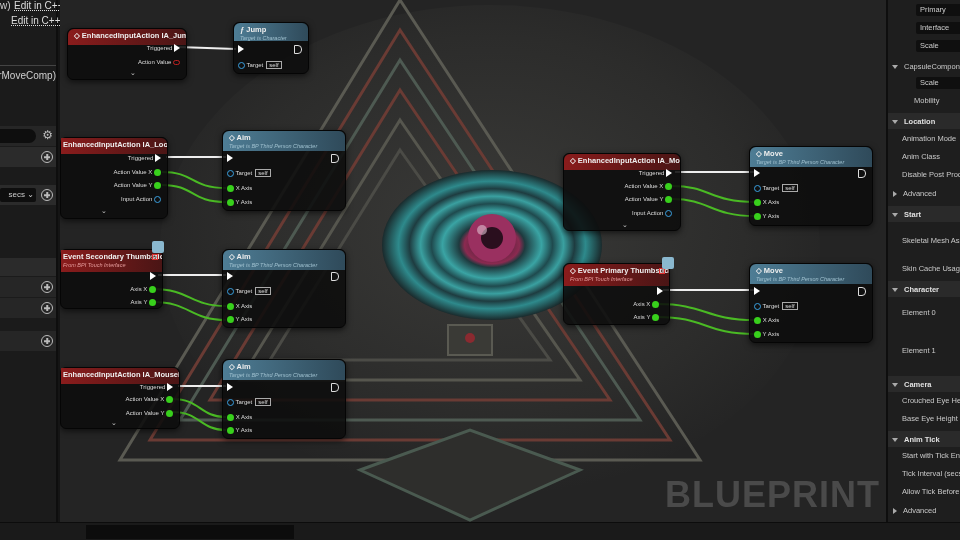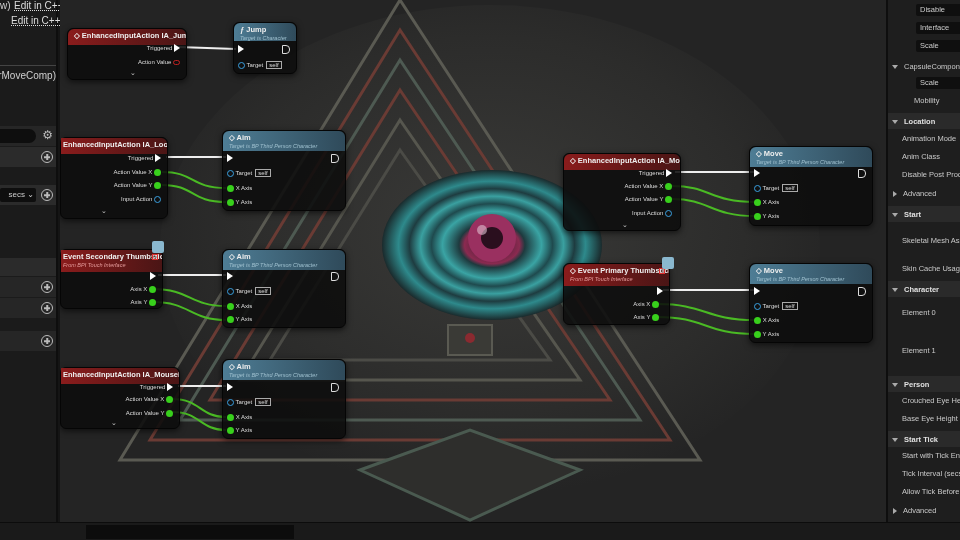--- a/index.html
+++ b/index.html
@@ -139,21 +139,21 @@
       </g>
     </svg>
 
     <div class="node" style="left:7px;top:28px;width:120px;height:52px">
       <div class="hdr red"><span>◇ </span><span>EnhancedInputAction IA_Jump</span></div>
       <div class="pin pr" style="right:6px;top:15px"><span>Triggered</span> <span class="exec"></span></div>
       <div class="pin pr" style="right:6px;top:30px"><span>Action Value</span> <span style="display:inline-block;width:7px;height:5px;border:1.5px solid #c02020;border-radius:3px;vertical-align:middle"></span></div>
       <div class="chev" style="left:62px;top:40px">⌄</div>
     </div>
 
-    <div class="node" style="left:173px;top:22px;width:64px;height:52px">
+    <div class="node" style="left:173px;top:22px;width:76px;height:52px">
       <div class="hdr blue" style="height:18px"><span>ƒ </span><span>Jump</span><span class="sub">Target is Character</span></div>
       <div class="pin" style="left:4px;top:22px"><span class="exec"></span></div>
       <div class="pin" style="right:6px;top:22px"><span class="exo"></span></div>
       <div class="pin" style="left:4px;top:38px"><span class="obj"></span> <span>Target</span><span class="self">self</span></div>
     </div>
 
     <div class="node" style="left:0;top:137px;width:108px;height:82px">
       <div class="hdr red" style="border-radius:0 6px 0 0;padding-left:2px">EnhancedInputAction IA_Look</div>
       <div class="pin pr" style="right:6px;top:16px"><span>Triggered</span> <span class="exec"></span></div>
       <div class="pin pr" style="right:6px;top:31px"><span>Action Value X</span> <span class="dot"></span></div>
@@ -235,44 +235,45 @@
 
     <div class="node" style="left:689px;top:263px;width:124px;height:80px">
       <div class="hdr blue"><span>◇ </span><span>Move</span><span class="sub">Target is BP Third Person Character</span></div>
       <div class="pin" style="left:4px;top:23px"><span class="exec"></span></div>
       <div class="pin" style="right:6px;top:23px"><span class="exo"></span></div>
       <div class="pin" style="left:4px;top:38px"><span class="obj"></span> <span>Target</span><span class="self">self</span></div>
       <div class="pin" style="left:4px;top:53px"><span class="dot"></span> <span>X Axis</span></div>
       <div class="pin" style="left:4px;top:67px"><span class="dot"></span> <span>Y Axis</span></div>
     </div>
 
+    <div id="wm">BLUEPRINT</div>
   </div>
 
   <div id="right">
-    <div class="rdd" style="top:4px"><span>Disable</span></div>
+    <div class="rdd" style="top:4px"><span>Primary</span></div>
     <div class="rdd" style="top:22px"><span>Interface</span></div>
     <div class="rdd" style="top:40px"><span>Scale</span></div>
     <div class="rrow" style="top:58px;height:16px;padding-top:4px"><span class="tri"></span><span>CapsuleComponent</span></div>
     <div class="rdd" style="top:77px"><span>Scale</span></div>
     <div class="rrow" style="top:96px;padding-left:26px">Mobility</div>
     <div class="rrow rsec" style="top:113px;height:16px;padding-top:4px"><span class="tri"></span><span>Location</span></div>
     <div class="rrow" style="top:134px;padding-left:14px">Animation Mode</div>
     <div class="rrow" style="top:152px;padding-left:14px">Anim Class</div>
     <div class="rrow" style="top:170px;padding-left:14px">Disable Post Process</div>
     <div class="rrow" style="top:189px"><span class="trir"></span><span>Advanced</span></div>
     <div class="rrow rsec" style="top:206px;height:16px;padding-top:4px"><span class="tri"></span><span>Start</span></div>
     <div class="rrow" style="top:236px;padding-left:14px">Skeletal Mesh Asset</div>
     <div class="rrow" style="top:264px;padding-left:14px">Skin Cache Usage</div>
     <div class="rrow rsec" style="top:281px;height:16px;padding-top:4px"><span class="tri"></span><span>Character</span></div>
     <div class="rrow" style="top:308px;padding-left:14px">Element 0</div>
     <div class="rrow" style="top:346px;padding-left:14px">Element 1</div>
-    <div class="rrow rsec" style="top:376px;height:16px;padding-top:4px"><span class="tri"></span><span>Person</span></div>
+    <div class="rrow rsec" style="top:376px;height:16px;padding-top:4px"><span class="tri"></span><span>Camera</span></div>
     <div class="rrow" style="top:396px;padding-left:14px">Crouched Eye Height</div>
     <div class="rrow" style="top:414px;padding-left:14px">Base Eye Height</div>
-    <div class="rrow rsec" style="top:431px;height:16px;padding-top:4px"><span class="tri"></span><span>Start Tick</span></div>
+    <div class="rrow rsec" style="top:431px;height:16px;padding-top:4px"><span class="tri"></span><span>Anim Tick</span></div>
     <div class="rrow" style="top:451px;padding-left:14px">Start with Tick Enabled</div>
     <div class="rrow" style="top:469px;padding-left:14px">Tick Interval (secs)</div>
     <div class="rrow" style="top:487px;padding-left:14px">Allow Tick Before BeginPlay</div>
     <div class="rrow" style="top:506px"><span class="trir"></span><span>Advanced</span></div>
   </div>
 
   <div id="bottom">
     <div style="position:absolute;left:86px;top:2px;width:208px;height:14px;background:#0c0c0c"></div>
   </div>
 </div>

